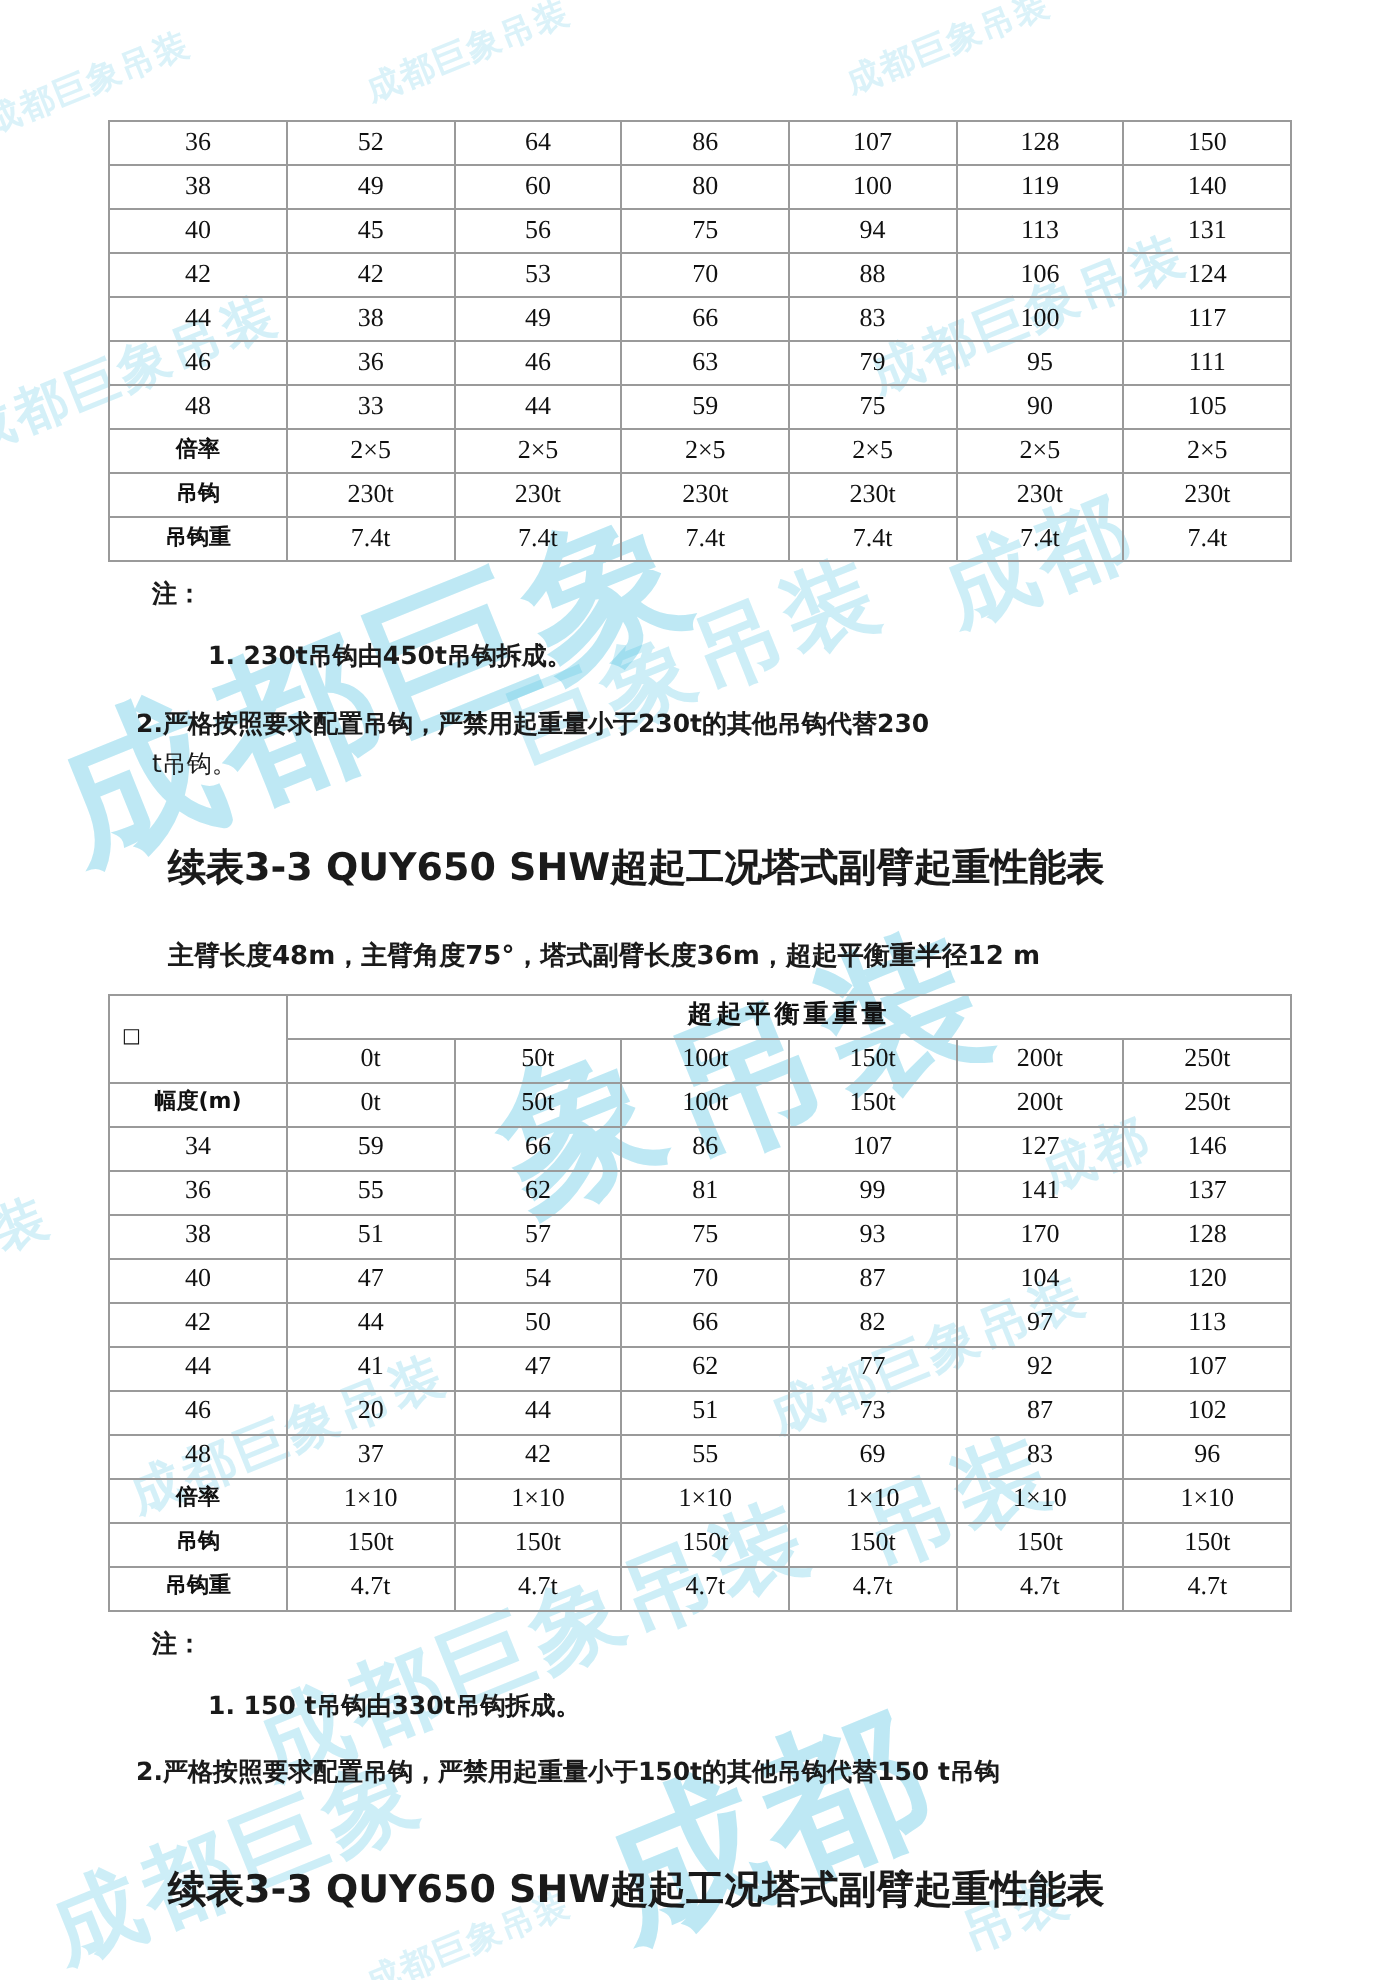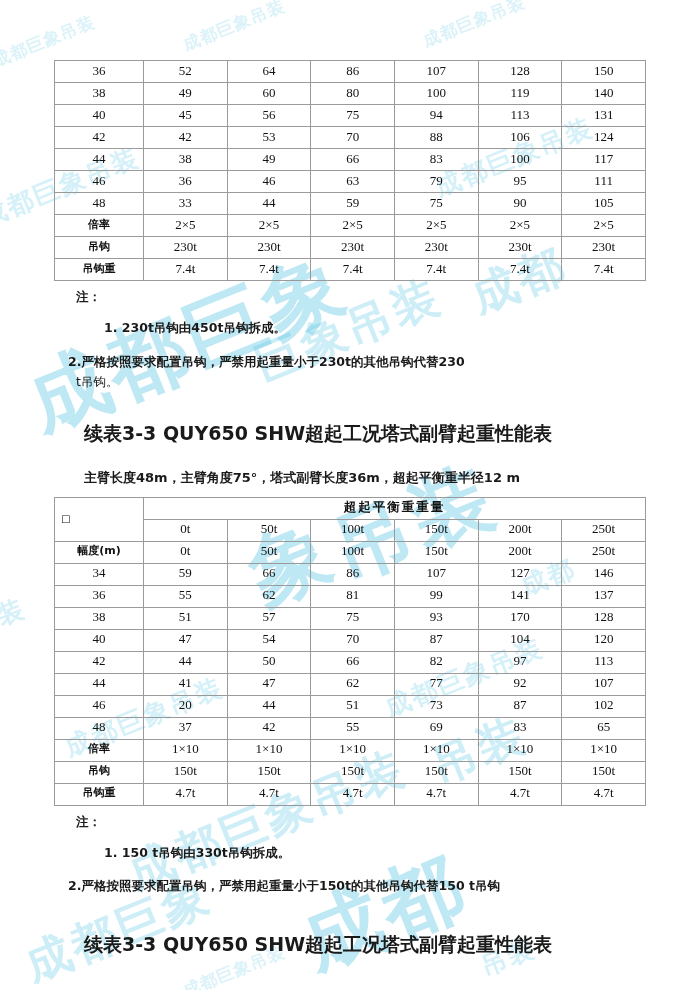--- a/index.html
+++ b/index.html
@@ -367,21 +367,21 @@
         <td>87</td>
         <td>102</td>
       </tr>
       <tr>
         <td class="col-first">48</td>
         <td>37</td>
         <td>42</td>
         <td>55</td>
         <td>69</td>
         <td>83</td>
-        <td>65</td>
+        <td>96</td>
       </tr>
       <tr>
         <td class="col-first lbl">倍率</td>
         <td>1×10</td>
         <td>1×10</td>
         <td>1×10</td>
         <td>1×10</td>
         <td>1×10</td>
         <td>1×10</td>
       </tr>

